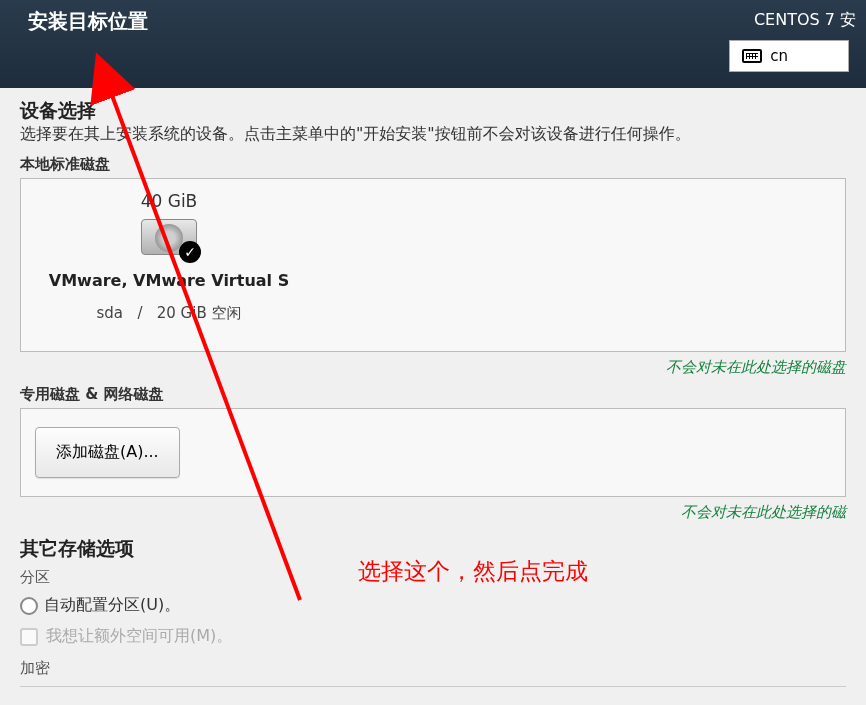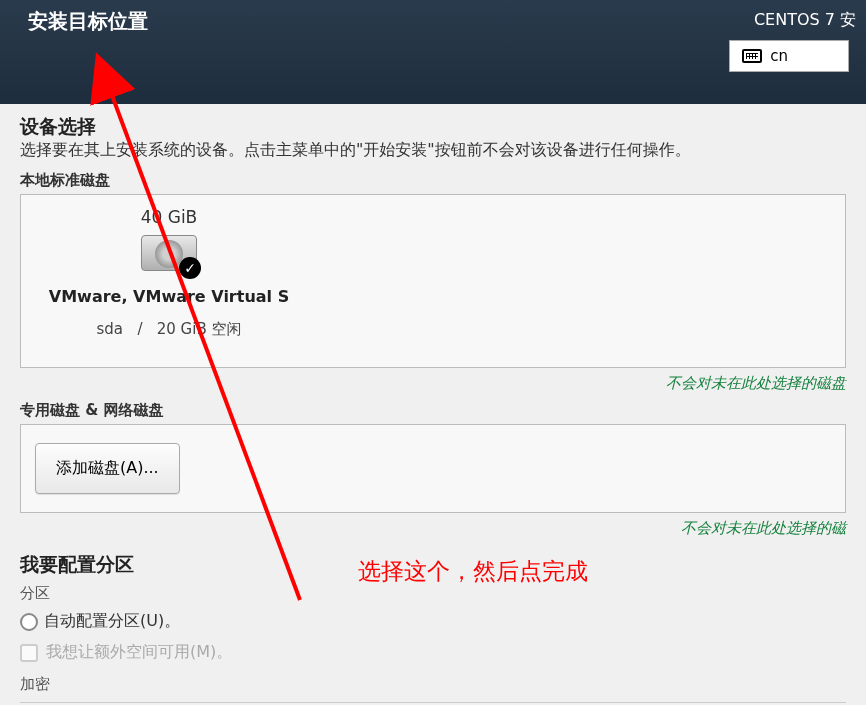--- a/index.html
+++ b/index.html
@@ -11,21 +11,21 @@
     body {
       width: 866px;
       height: 705px;
       background: #f0f0f0;
       overflow: hidden;
       position: relative;
     }
     .header {
       background: linear-gradient(to bottom, #2a3b4d, #1e2d3d);
       color: white;
-      height: 104px;
+      height: 88px;
       position: relative;
       padding: 8px 20px;
     }
     .header-title {
       font-size: 20px;
       font-weight: bold;
       color: #fff;
       margin-bottom: 6px;
       position: absolute;
       left: 28px;
@@ -300,21 +300,21 @@
     </div>
   </div>
   <div class="disk-footer">不会对未在此处选择的磁盘</div>
 
   <div class="subsection-title">专用磁盘 &amp; 网络磁盘</div>
   <div class="disk-container" style="min-height:auto;padding:10px 14px;">
     <button class="add-disk-button">添加磁盘(A)...</button>
   </div>
   <div class="disk-footer">不会对未在此处选择的磁</div>
 
-  <div class="options-title">我要配置分区</div>
+  <div class="options-title">其它存储选项</div>
   <div class="sub-label">分区</div>
 
   <div class="radio-row">
     <label class="radio-option">
       <span class="radio-circle"></span>
       <span>自动配置分区(U)。</span>
     </label>
   </div>
 
   <div class="checkbox-row">

